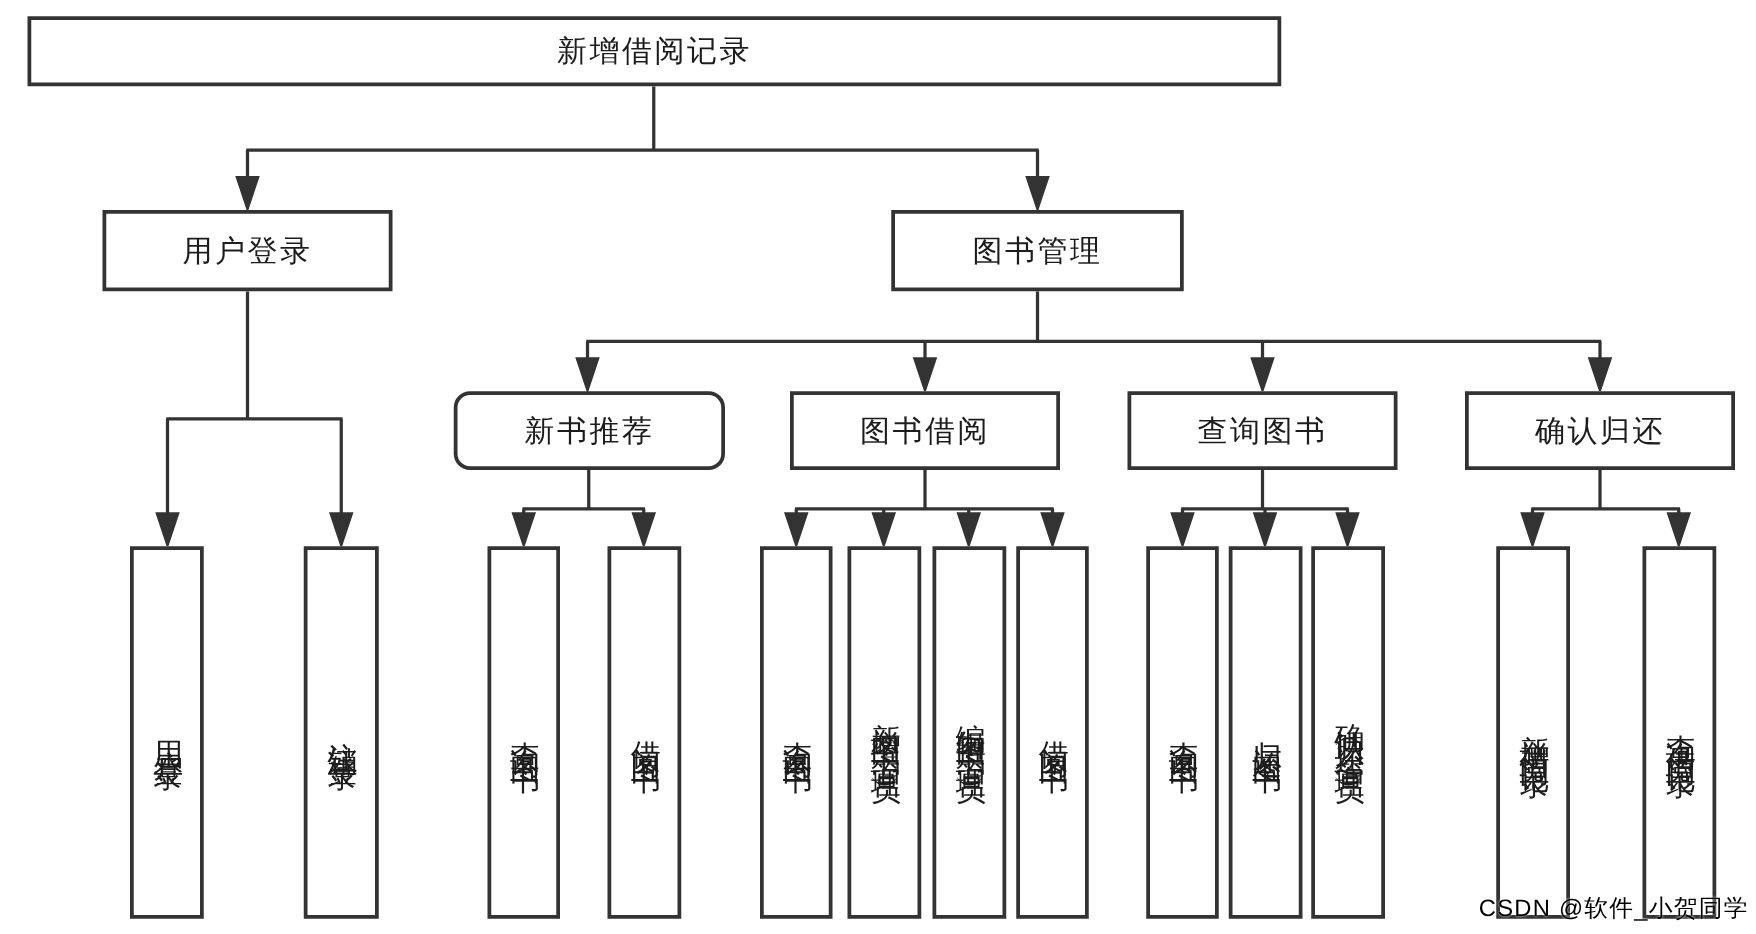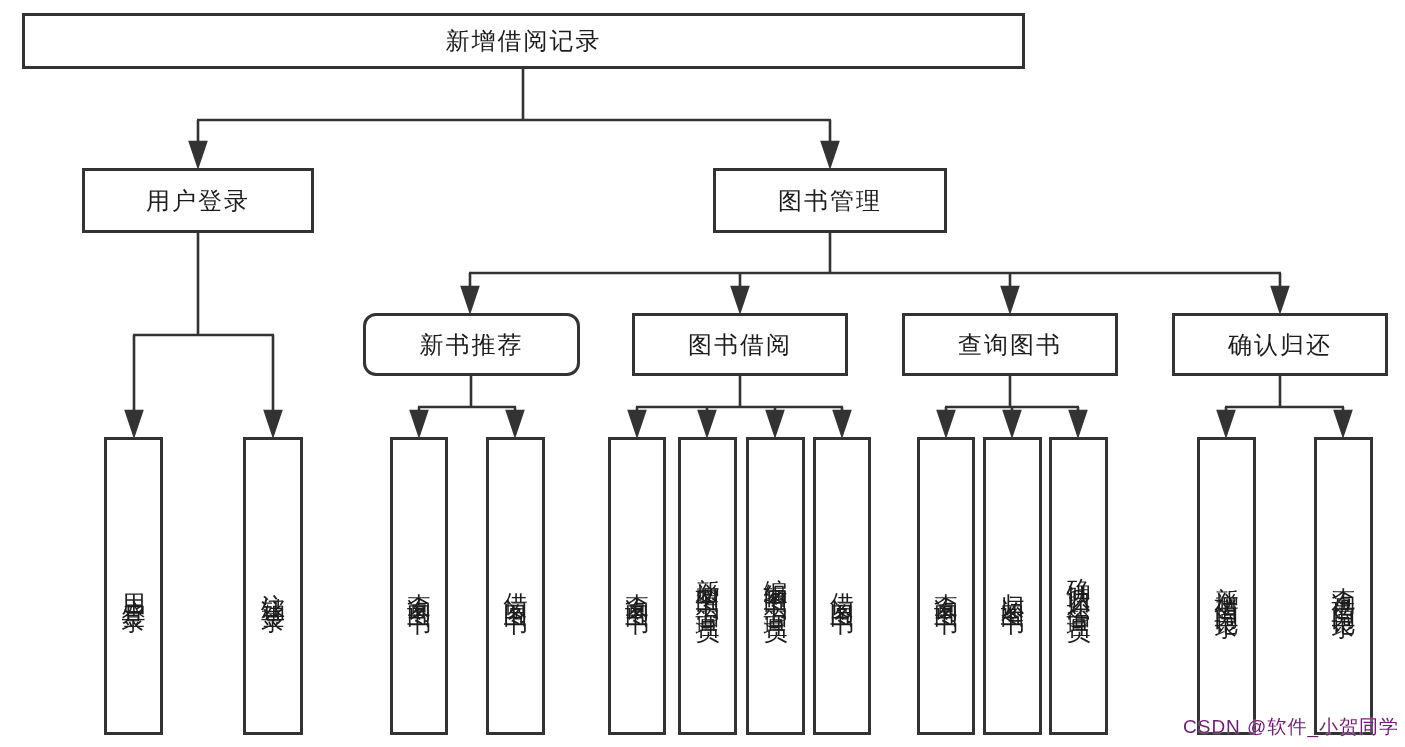--- a/index.html
+++ b/index.html
@@ -31,21 +31,21 @@
   .lf5 {left:608px; width:58px;}
   .lf6 {left:678px; width:59px;}
   .lf7 {left:746px; width:59px;}
   .lf8 {left:813px; width:58px;}
   .lf9 {left:917px; width:58px;}
   .lf10{left:983px; width:59px;}
   .lf11{left:1049px;width:59px;}
   .lf12{left:1197px;width:59px;}
   .lf13{left:1314px;width:59px;}
   .watermark{position:absolute;left:1183px;top:714px;z-index:5;
-        font-size:19px;color:#701a75;letter-spacing:1px;white-space:nowrap;
+        font-size:19px;color:#000000;letter-spacing:1px;white-space:nowrap;
         text-shadow:0 0 2px #ffffff;}
 </style>
 </head>
 <body>
 
 <div class="stage">
 
   <svg class="wires" width="1405" height="747" viewBox="0 0 1405 747">
 
     <g stroke="#333333" stroke-width="2.6" fill="#333333">

